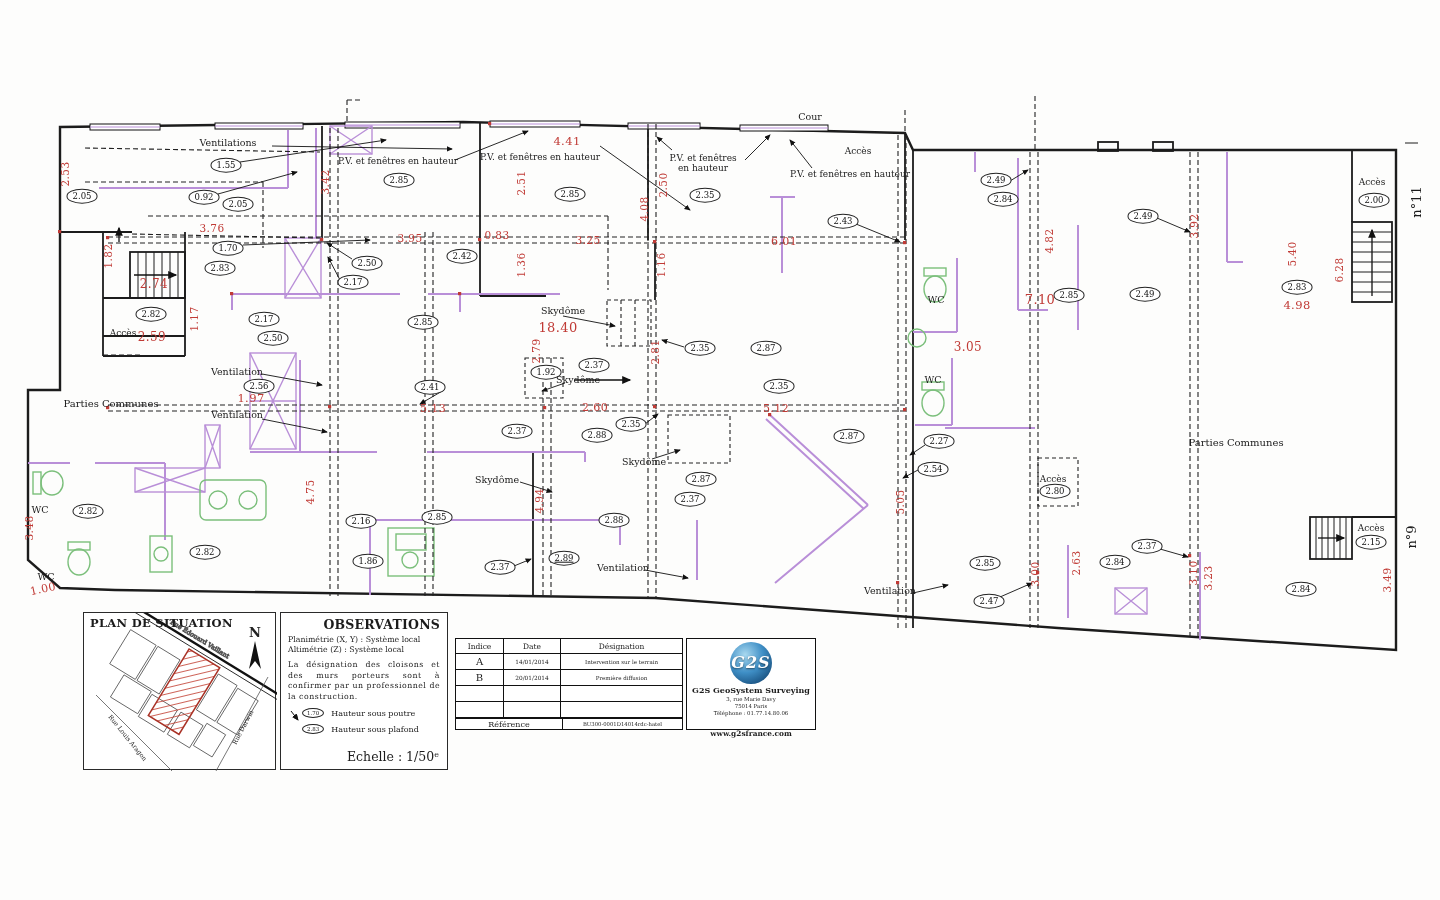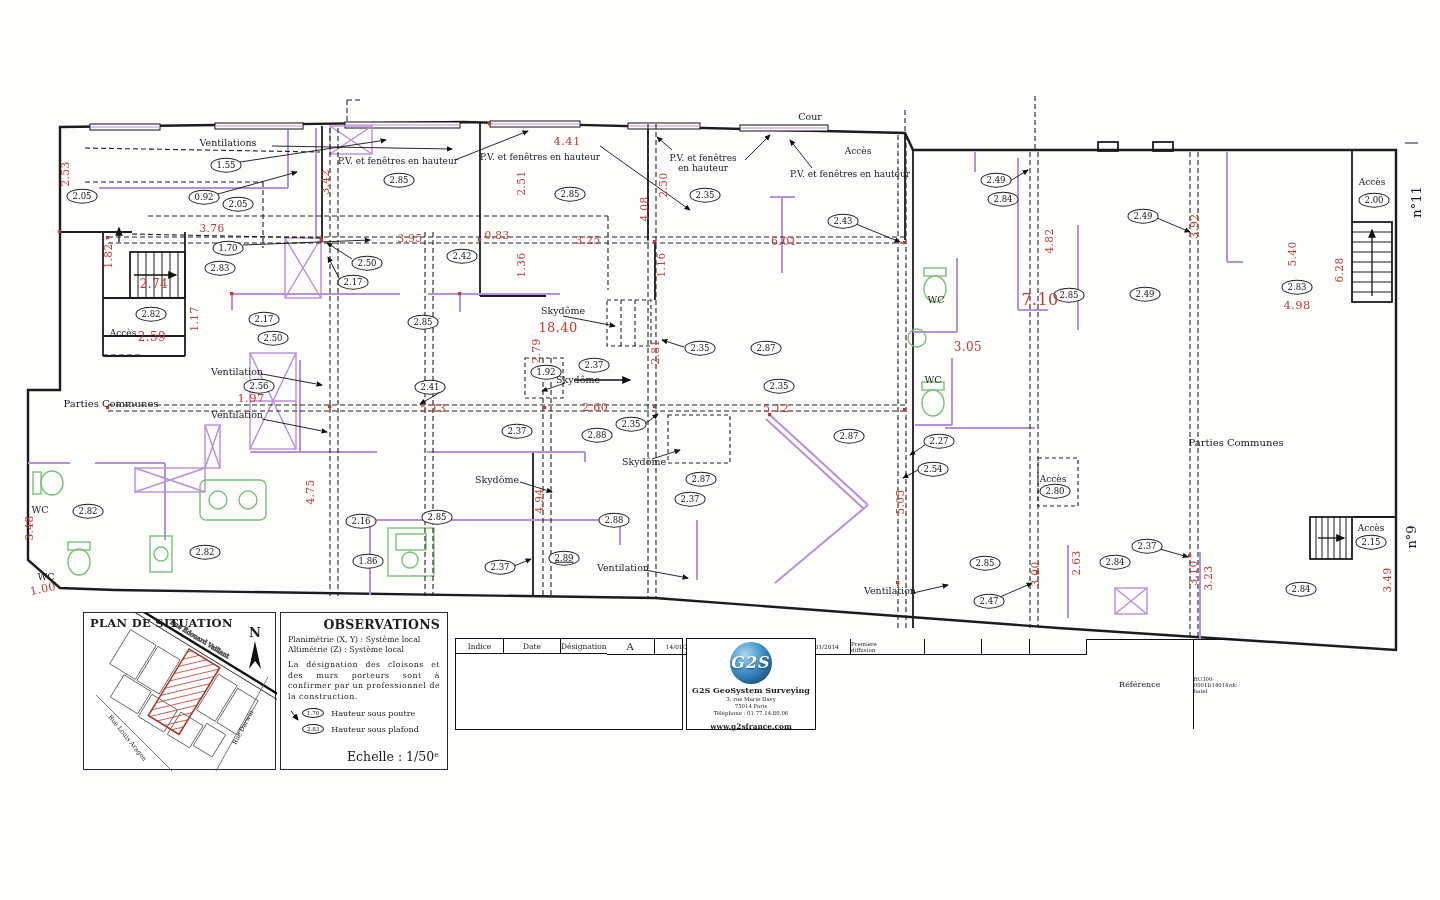--- a/index.html
+++ b/index.html
@@ -20,41 +20,41 @@
   #observations{left:280px;top:612px;width:168px;height:158px;padding:4px 7px;}
   #observations h1{margin:0 0 3px 0;text-align:right;font-size:12.5px;font-weight:bold;letter-spacing:.2px;}
   #observations .ln{font-size:7.8px;margin:1px 0;}
   #observations .para{font-size:7.8px;margin-top:6px;text-align:justify;letter-spacing:.5px;line-height:1.35;}
   .legend{display:flex;align-items:center;gap:7px;margin-top:6px;}
   .legend .badge{border:1px solid #222;border-radius:50%;font-size:5.5px;padding:1px 4px;background:#fff;}
   .legend .lab{font-size:8px;}
   #obs-scale{position:absolute;right:8px;bottom:5px;font-size:12.5px;}
   #obs-arrow{position:absolute;left:8px;top:96px;}
   
-  #tb{left:455px;top:638px;width:228px;height:92px;border:1.6px solid #111;display:flex;flex-direction:row;}
+  #tb{left:455px;top:638px;width:228px;height:92px;border:1.6px solid #111;display:flex;flex-direction:column;}
   .tb-r{display:flex;border-bottom:1px solid #111;}
   .tb-r:last-child{border-bottom:none;border-top:.5px solid #111;}
   .tb-r .c{border-right:1px solid #111;display:flex;align-items:center;justify-content:center;box-sizing:border-box;}
   .tb-r .c:last-child{border-right:none;}
   .ci{width:48px;} .cd{width:57px;} .cg{flex:1;}
   .tb-head{height:14px;font-size:7.5px;}
   .tb-row{height:15px;}
   .tb-row .ci{font-size:10px;} .tb-row .cd{font-size:5.8px;} .tb-row .cg{font-size:5.5px;}
   .tb-ref{flex:1;} .tb-ref .cref{width:106px;font-size:8px;border-right:1px solid #111;
         display:flex;align-items:center;justify-content:center;}
   .tb-ref .cval{flex:1;font-size:5.3px;display:flex;align-items:center;justify-content:center;}
   
   #co{left:686px;top:638px;width:130px;height:92px;border:1.6px solid #111;text-align:center;}
   #logo{width:42px;height:42px;border-radius:50%;margin:3px auto 1px auto;
         background:radial-gradient(circle at 36% 30%, #a8d8ef 0%, #3f8fc6 45%, #0b3a66 95%);
         color:#fff;font-weight:bold;font-style:italic;font-size:16px;line-height:42px;
         text-shadow:0 1px 2px rgba(0,0,0,.5);letter-spacing:1px;}
   #co .name{font-size:8px;font-weight:bold;}
   #co .addr{font-size:5.4px;line-height:1.3;margin-top:1px;}
-  #co .site{font-size:7.4px;font-weight:bold;margin-top:5px;}
+  #co .site{font-size:7.4px;font-weight:bold;margin-top:12px;}
   svg text{font-family:"DejaVu Serif","Liberation Serif",serif;fill:#222;}
 </style>
 </head>
 <body>
 
 <div id="stage">
 
   <svg id="plan-svg" width="1440" height="900" viewBox="0 0 1440 900">
     <defs>
       <marker id="ah" markerWidth="8" markerHeight="8" refX="6" refY="3" orient="auto">
@@ -267,21 +267,21 @@
       <span class="dim" style="left: 784px; top: 241px; transform: translate(-50%, -50%); font-size: 11px;">6.01</span>
       <span class="dim" style="left: 212px; top: 228px; transform: translate(-50%, -50%);">3.76</span>
       <span class="dim" style="left: 558px; top: 327px; transform: translate(-50%, -50%); font-size: 13px;">18.40</span>
       <span class="dim" style="left: 152px; top: 337px; transform: translate(-50%, -50%); font-size: 12px;">2.59</span>
       <span class="dim" style="left: 154px; top: 284px; transform: translate(-50%, -50%); font-size: 12px;">2.74</span>
       <span class="dim" style="left: 251px; top: 398px; transform: translate(-50%, -50%); font-size: 11.5px;">1.97</span>
       <span class="dim" style="left: 433px; top: 408px; transform: translate(-50%, -50%); font-size: 11px;">5.13</span>
       <span class="dim" style="left: 595px; top: 407px; transform: translate(-50%, -50%); font-size: 11px;">2.60</span>
       <span class="dim" style="left: 776px; top: 408px; transform: translate(-50%, -50%); font-size: 11px; text-align: center;">5.12</span>
       <span class="dim" style="left: 968px; top: 347px; transform: translate(-50%, -50%); font-size: 12px;">3.05</span>
-      <span class="dim" style="left: 1040px; top: 299px; transform: translate(-50%, -50%); font-size: 16px;">7.10</span>
+      <span class="dim" style="left: 1040px; top: 299px; transform: translate(-50%, -50%); font-size: 13px;">7.10</span>
       <span class="dim" style="left: 1297px; top: 305px; transform: translate(-50%, -50%); font-size: 11.5px;">4.98</span>
       <span class="dim" style="left: 43px; top: 589px; transform: translate(-50%, -50%) rotate(-12deg); font-size: 11px;">1.00</span>
       <span class="dim" style="left: 65px; top: 174px; transform: translate(-50%, -50%) rotate(-90deg);">2.53</span>
       <span class="dim" style="left: 108px; top: 256px; transform: translate(-50%, -50%) rotate(-90deg);">1.82</span>
       <span class="dim" style="left: 194px; top: 319px; transform: translate(-50%, -50%) rotate(-90deg);">1.17</span>
       <span class="dim" style="left: 325px; top: 182px; transform: translate(-50%, -50%) rotate(-90deg);">3.42</span>
       <span class="dim" style="left: 521px; top: 183px; transform: translate(-50%, -50%) rotate(-90deg);">2.51</span>
       <span class="dim" style="left: 521px; top: 265px; transform: translate(-50%, -50%) rotate(-90deg);">1.36</span>
       <span class="dim" style="left: 663px; top: 185px; transform: translate(-50%, -50%) rotate(-90deg);">2.50</span>
       <span class="dim" style="left: 644px; top: 209px; transform: translate(-50%, -50%) rotate(-90deg);">4.08</span>

